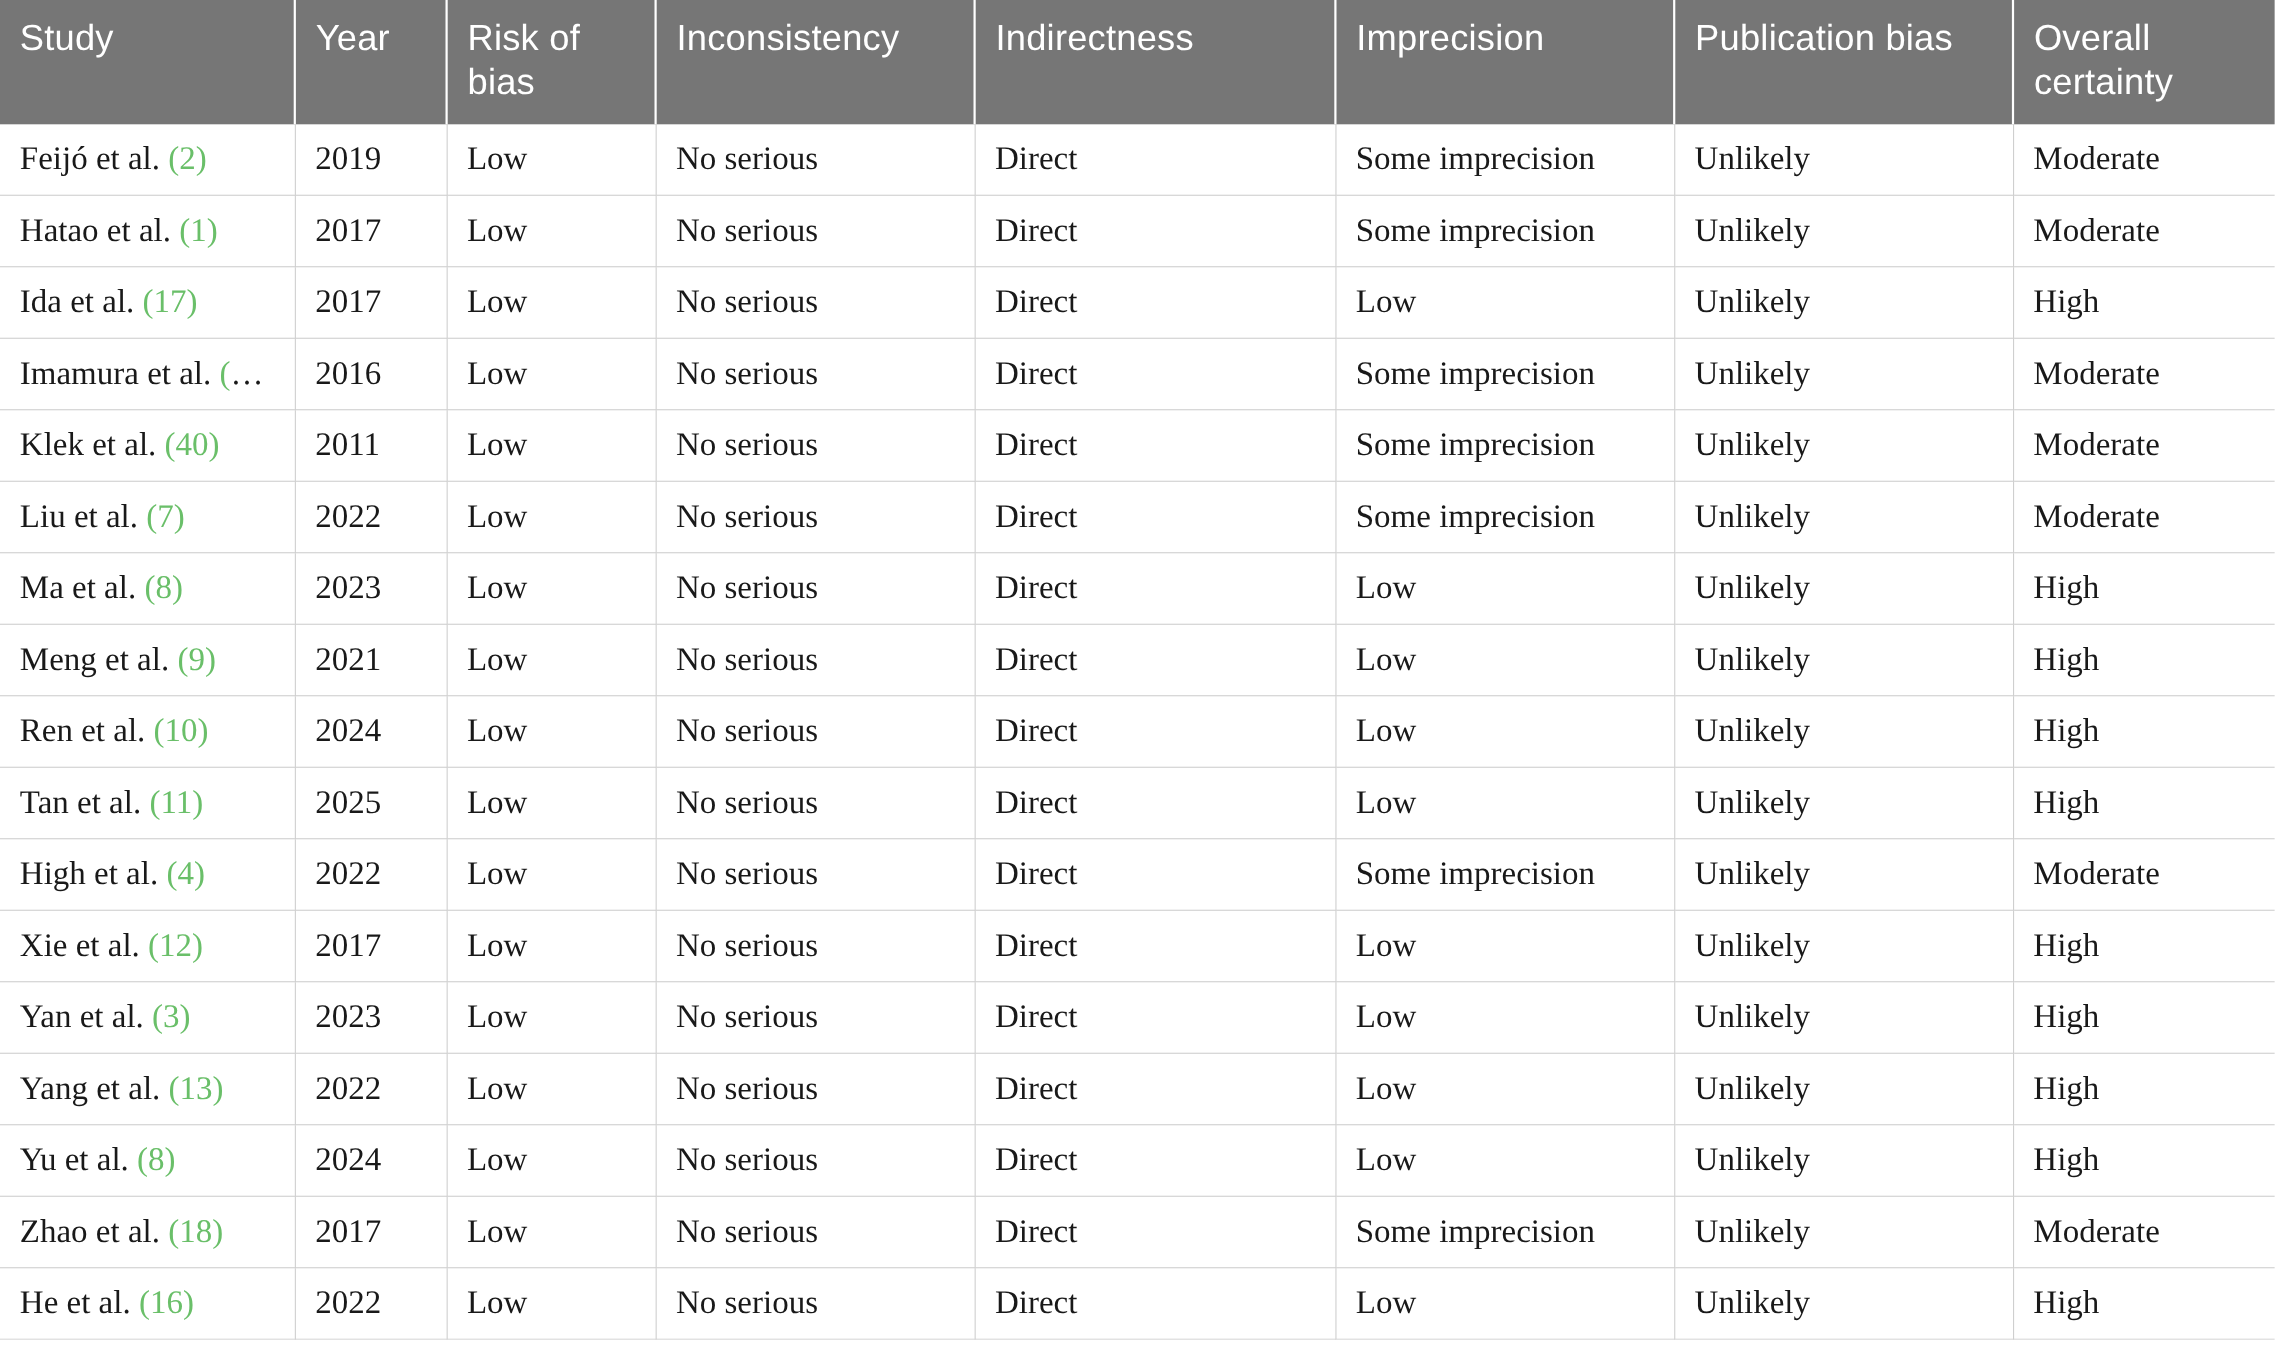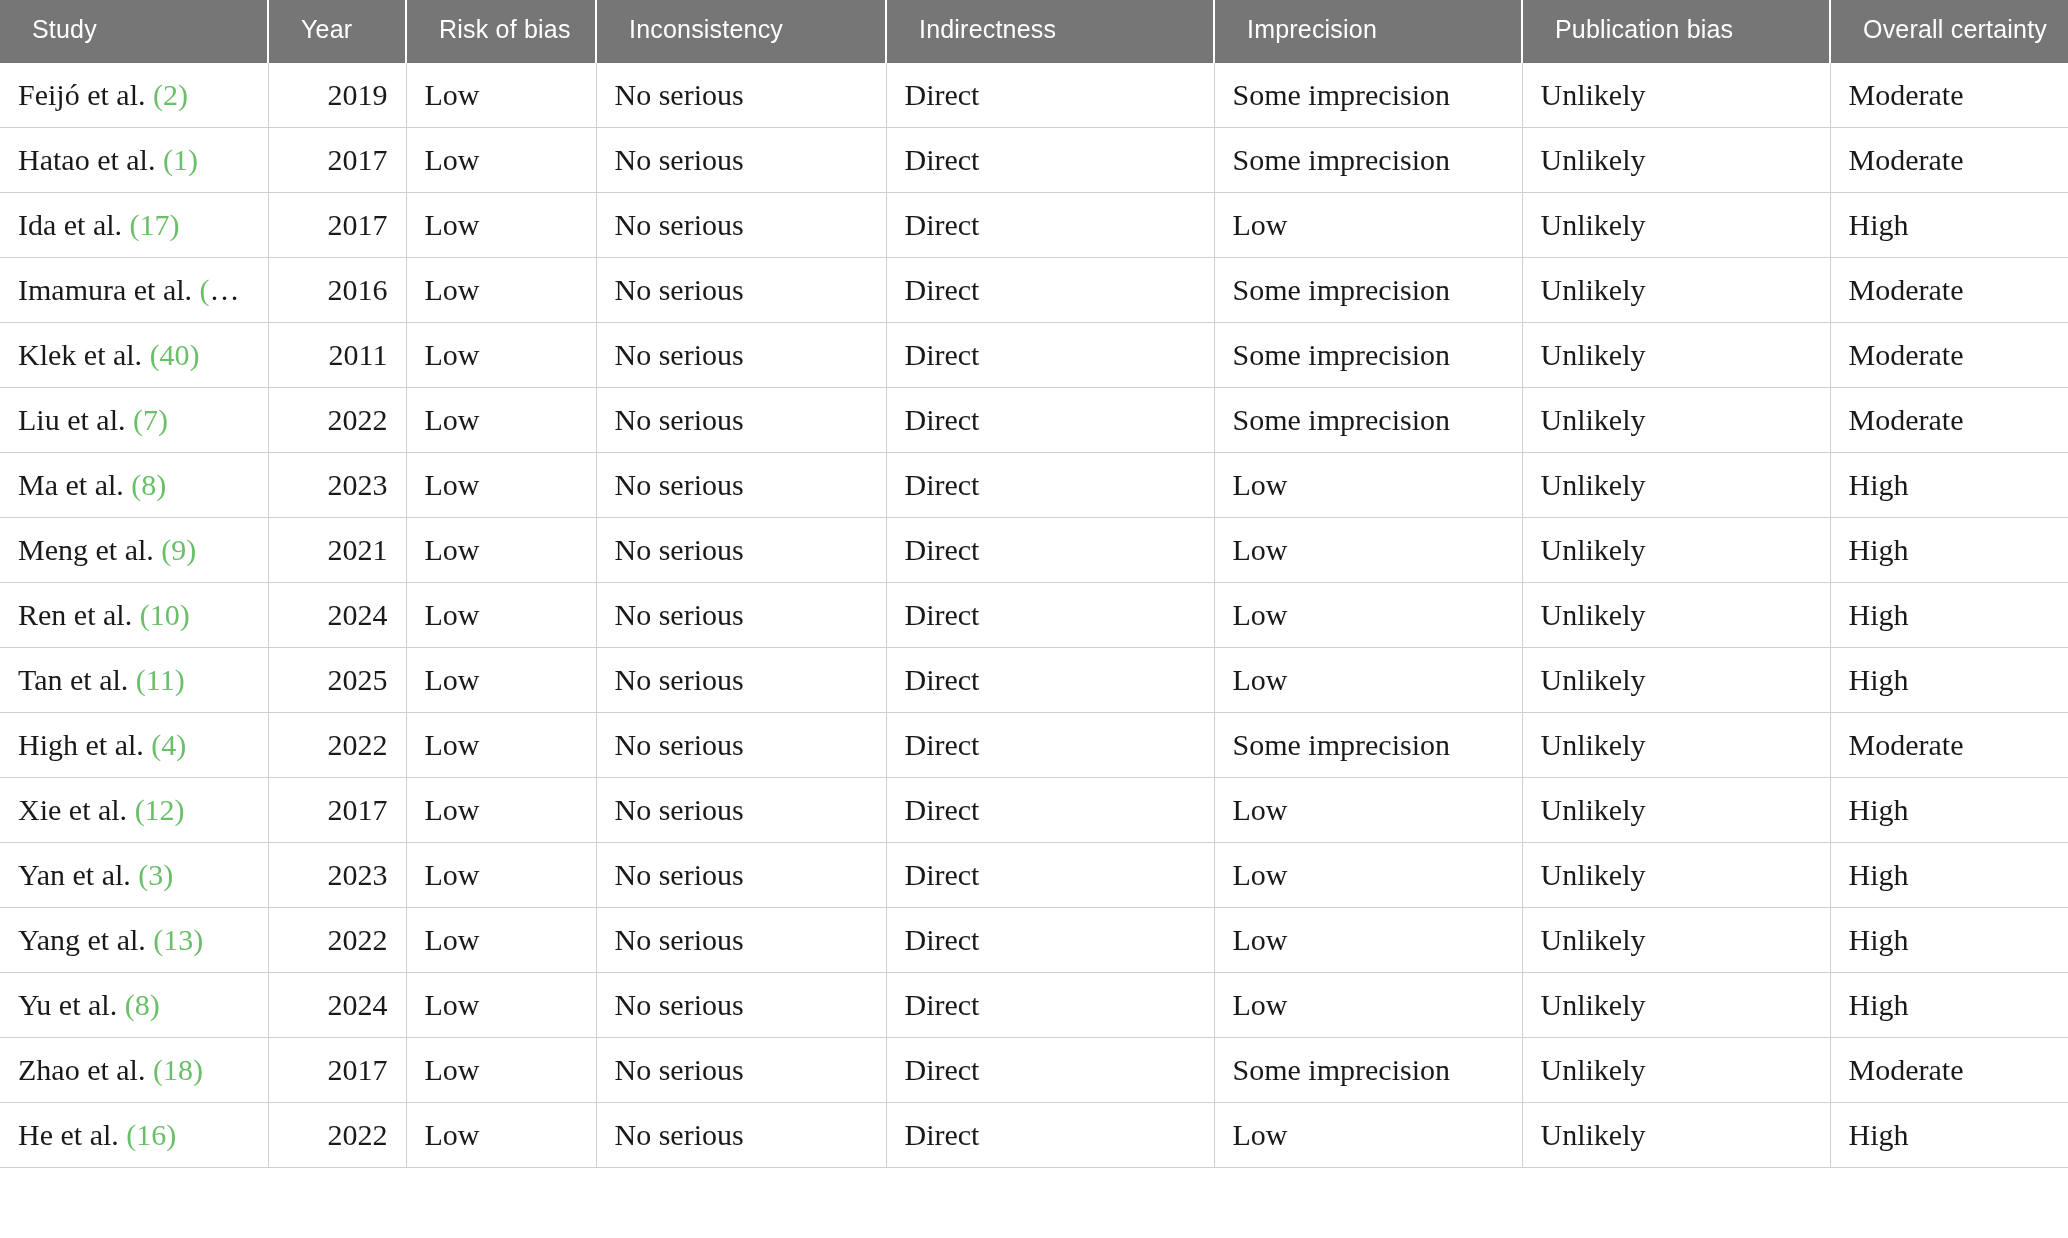--- a/index.html
+++ b/index.html
@@ -20,25 +20,25 @@
   table.grade-table {
     border-collapse: collapse;
     width: 2068px;
     table-layout: fixed;
   }
   table.grade-table thead th {
     background: #767676;
     color: #ffffff;
     font-family: "Liberation Sans", sans-serif;
     font-weight: 400;
-    font-size: 25px;
+    font-size: 33px;
     line-height: 1.22;
     text-align: left;
     vertical-align: top;
-    padding: 14px 18px 18px 32px;
+    padding: 14px 18px 18px 18px;
     border-right: 2px solid #ffffff;
     letter-spacing: 0.2px;
   }
   table.grade-table thead th:last-child {
     border-right: none;
   }
   table.grade-table tbody td {
     font-family: "Liberation Serif", serif;
     font-size: 30px;
     color: #191919;
@@ -52,21 +52,21 @@
     overflow: hidden;
     text-overflow: ellipsis;
   }
   table.grade-table tbody td:last-child {
     border-right: none;
   }
   table.grade-table tbody tr:last-child td {
     border-bottom: 1px solid #cfcfcf;
   }
   td.col-year {
-    text-align: right;
+    text-align: left;
   }
   .ref {
     color: #6abf69;
   }
   
   col.c0 { width: 268px; }
   col.c1 { width: 138px; }
   col.c2 { width: 190px; }
   col.c3 { width: 290px; }
   col.c4 { width: 328px; }

